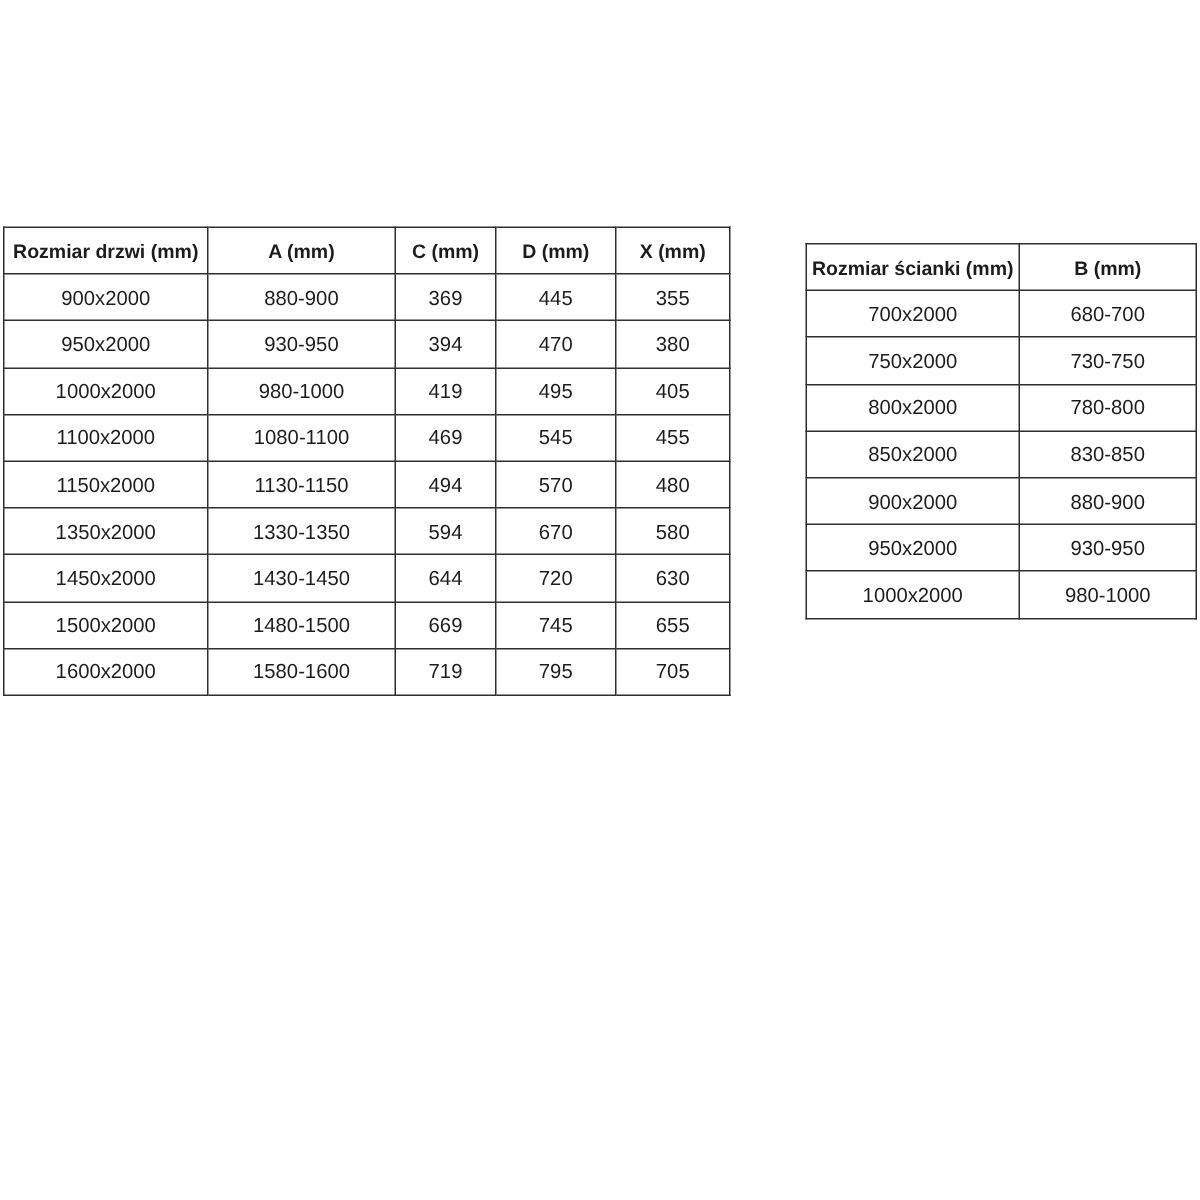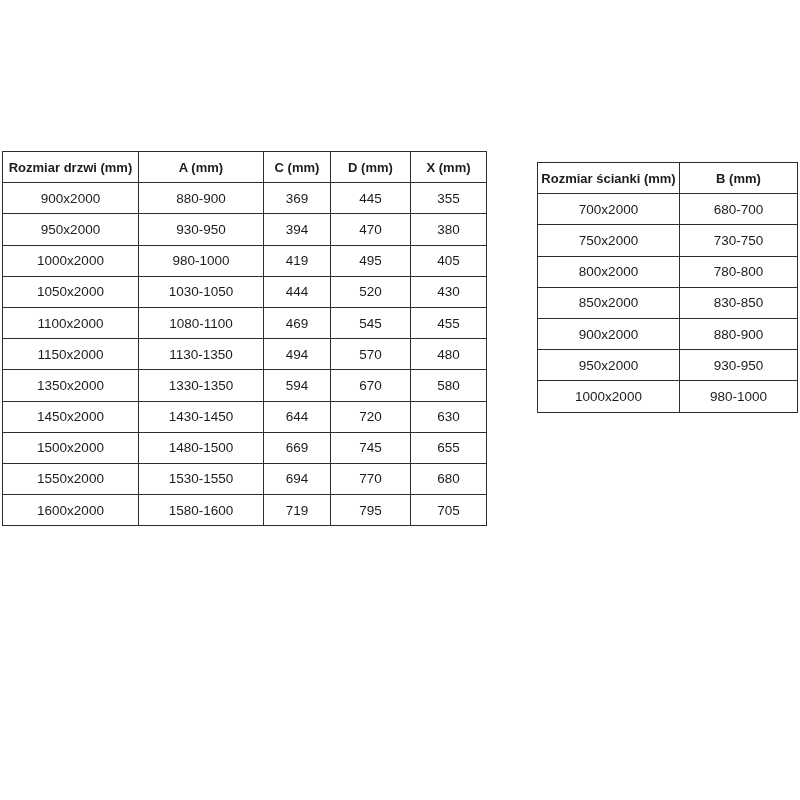--- a/index.html
+++ b/index.html
@@ -91,36 +91,29 @@
             <td>380</td>
           </tr>
           <tr>
             <td>1000x2000</td>
             <td>980-1000</td>
             <td>419</td>
             <td>495</td>
             <td>405</td>
           </tr>
           <tr>
-            <td>1050x2000</td>
-            <td>1030-1050</td>
-            <td>444</td>
-            <td>520</td>
-            <td>430</td>
-          </tr>
-          <tr>
             <td>1100x2000</td>
             <td>1080-1100</td>
             <td>469</td>
             <td>545</td>
             <td>455</td>
           </tr>
           <tr>
             <td>1150x2000</td>
-            <td>1130-1350</td>
+            <td>1130-1150</td>
             <td>494</td>
             <td>570</td>
             <td>480</td>
           </tr>
           <tr>
             <td>1350x2000</td>
             <td>1330-1350</td>
             <td>594</td>
             <td>670</td>
             <td>580</td>
@@ -131,27 +124,20 @@
             <td>644</td>
             <td>720</td>
             <td>630</td>
           </tr>
           <tr>
             <td>1500x2000</td>
             <td>1480-1500</td>
             <td>669</td>
             <td>745</td>
             <td>655</td>
-          </tr>
-          <tr>
-            <td>1550x2000</td>
-            <td>1530-1550</td>
-            <td>694</td>
-            <td>770</td>
-            <td>680</td>
           </tr>
           <tr>
             <td>1600x2000</td>
             <td>1580-1600</td>
             <td>719</td>
             <td>795</td>
             <td>705</td>
           </tr>
         </tbody>
     </table>

